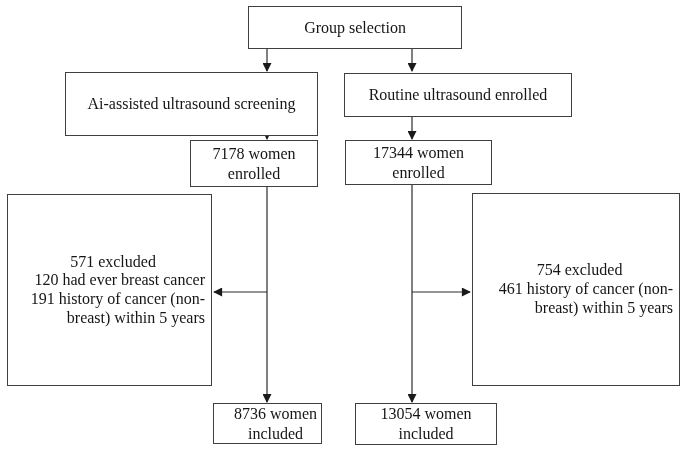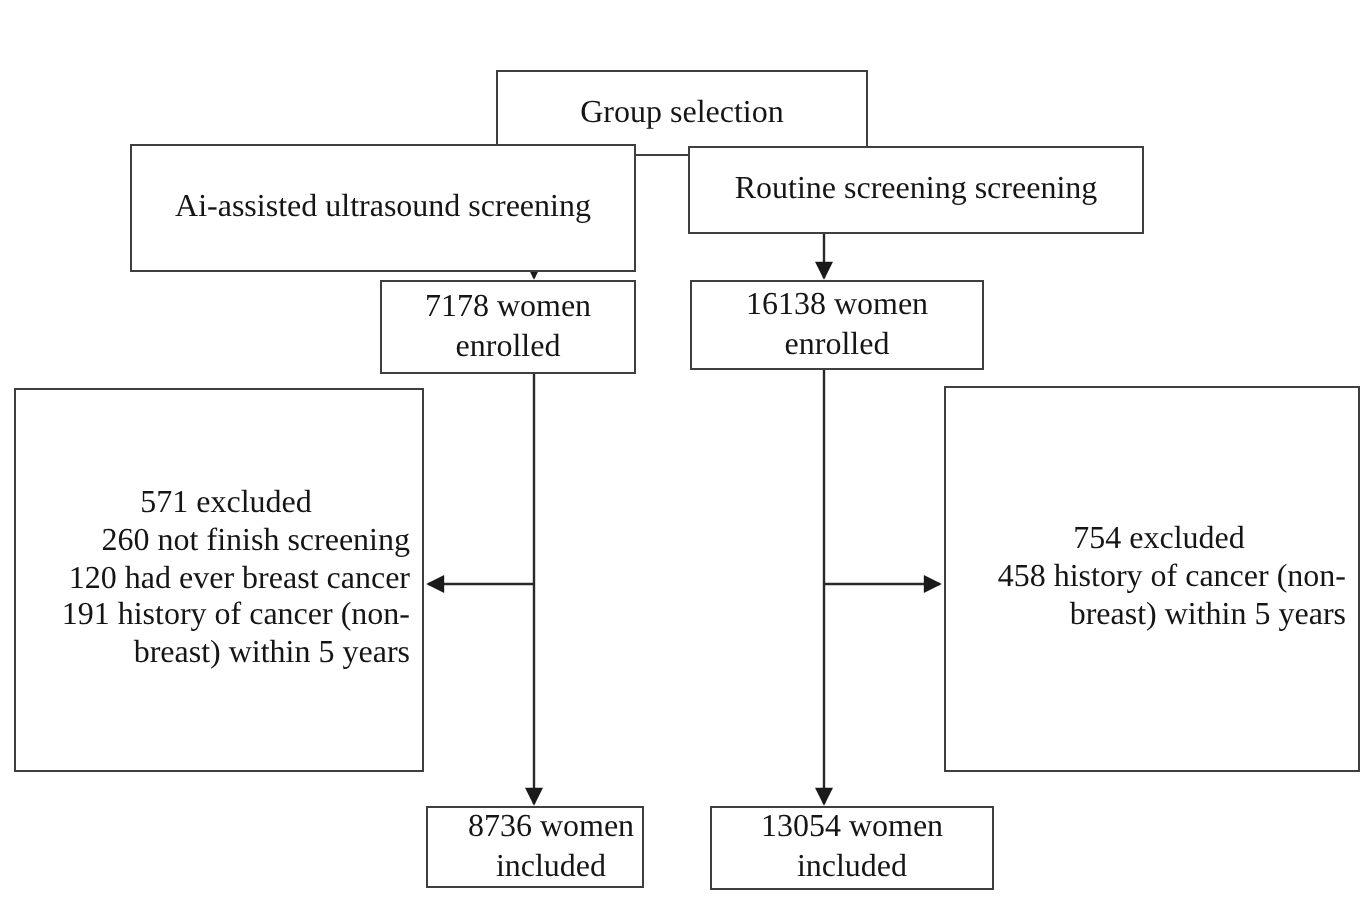--- a/index.html
+++ b/index.html
@@ -46,21 +46,21 @@
   .excl-summary {
     text-align: center;
     padding-left: 7px;
   }
   .excl-reason {
     text-align: right;
     padding-right: 6px;
     white-space: pre-line;
   }
   
-  .b-group    { left: 248px; top: 6px;   width: 186px; height: 43px; margin-top: 29px; }
+  .b-group    { left: 248px; top: 6px;   width: 214px; height: 43px; }
   .b-ai       { left: 65px;  top: 72px;  width: 253px; height: 64px; }
   .b-routine  { left: 344px; top: 73px;  width: 228px; height: 44px; }
   .b-ai-enr   { left: 190px; top: 140px; width: 128px; height: 47px; }
   .b-ro-enr   { left: 345px; top: 140px; width: 147px; height: 45px; }
   .b-ai-exc   { left: 7px;   top: 194px; width: 205px; height: 192px; }
   .b-ro-exc   { left: 472px; top: 193px; width: 208px; height: 193px; }
   .b-ai-inc   { left: 213px; top: 403px; width: 109px; height: 41px; padding-left: 16px; }
   .b-ro-inc   { left: 355px; top: 403px; width: 142px; height: 42px; }
 </style>
 </head>
@@ -88,44 +88,43 @@
 
   <div class="box center-box b-group">
     <span>Group selection</span>
   </div>
 
   <div class="box center-box b-ai">
     <span>Ai-assisted ultrasound screening</span>
   </div>
 
   <div class="box center-box b-routine">
-    <span>Routine screening screening</span>
+    <span>Routine ultrasound enrolled</span>
   </div>
 
   <div class="box center-box b-ai-enr">
     <span>7178 women
 enrolled</span>
   </div>
 
   <div class="box center-box b-ro-enr">
-    <span>16138 women
+    <span>17344 women
 enrolled</span>
   </div>
 
   <div class="box excl-box b-ai-exc">
     <div class="excl-summary">571 excluded</div>
-    <div class="excl-reason">260 not finish screening</div>
     <div class="excl-reason">120 had ever breast cancer</div>
     <div class="excl-reason">191 history of cancer (non-
 breast) within 5 years</div>
   </div>
 
   <div class="box excl-box b-ro-exc">
     <div class="excl-summary">754 excluded</div>
-    <div class="excl-reason">458 history of cancer (non-
+    <div class="excl-reason">461 history of cancer (non-
 breast) within 5 years</div>
   </div>
 
   <div class="box center-box b-ai-inc">
     <span>8736 women
 included</span>
   </div>
 
   <div class="box center-box b-ro-inc">
     <span>13054 women

